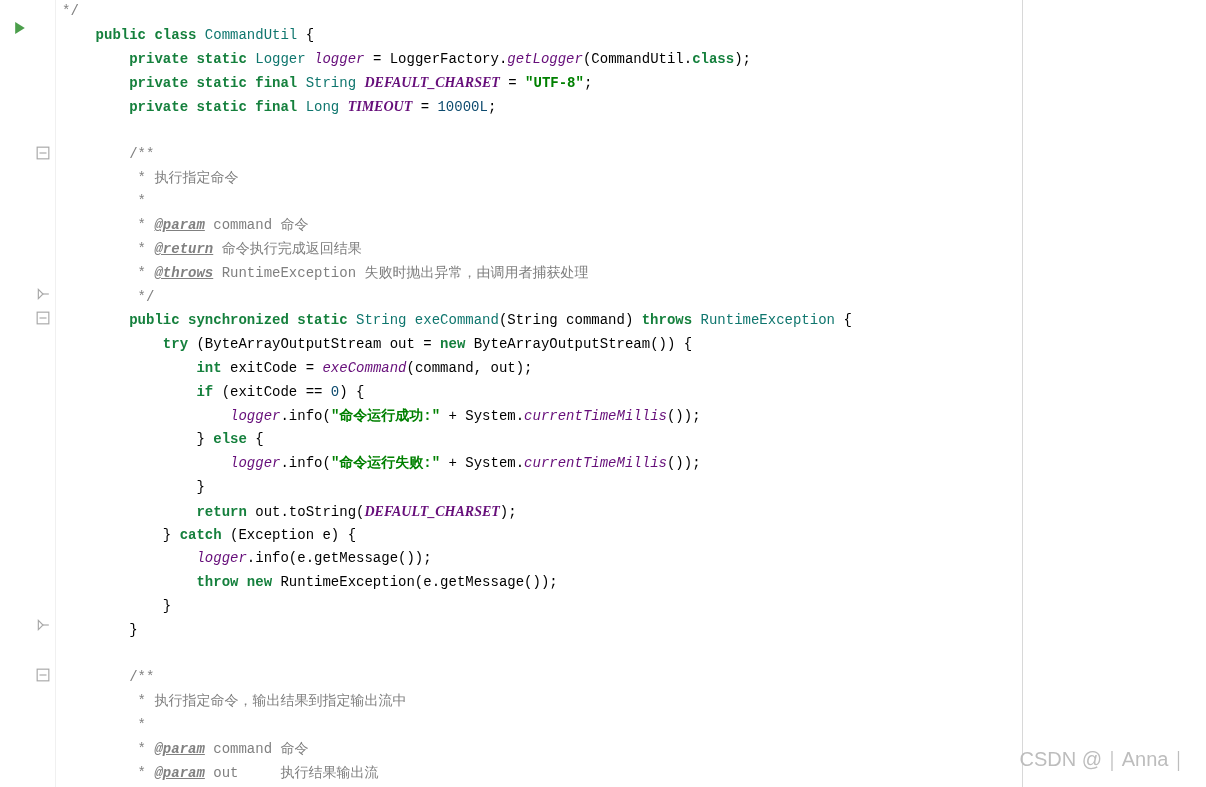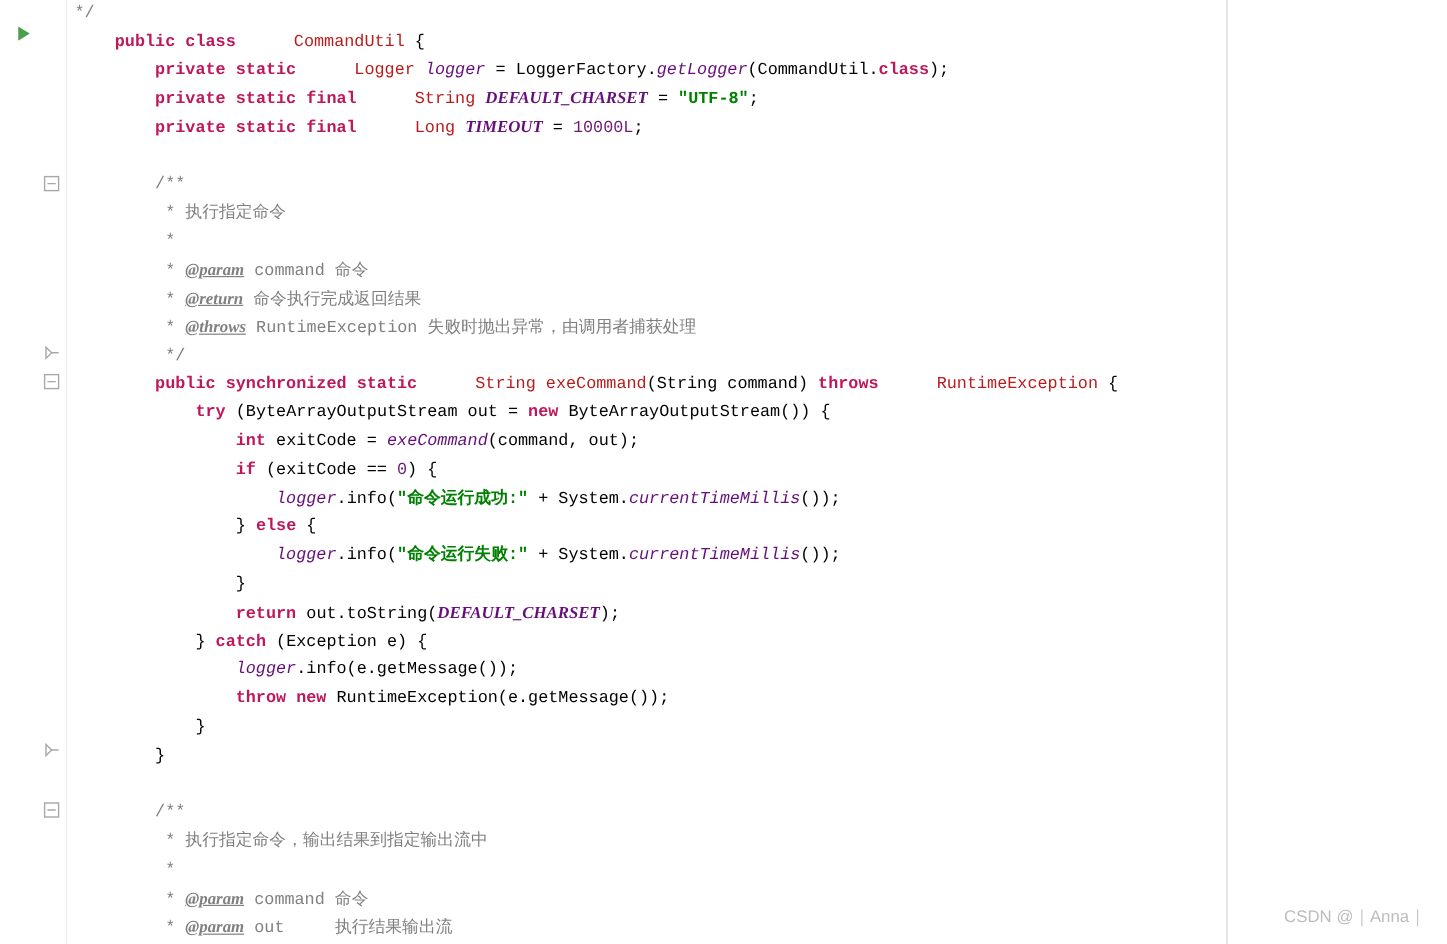--- a/index.html
+++ b/index.html
@@ -2,31 +2,31 @@
 <html><head>
 <meta charset="utf-8">
 <style>
 * { margin:0; padding:0; box-sizing:border-box; }
 body { font-family: "Consolas","Courier New",monospace; font-size:14px; background:#fff; color:#000; width:1206px; height:787px; overflow:hidden; position:relative; }
 .editor { display:flex; height:100%; }
 .gutter { width:56px; background:#fff; border-right:1px solid #f0f0f0; position:relative; flex-shrink:0; }
 .marker { position:absolute; left:36px; width:14px; height:14px; }
 .code-area { flex:1; padding:0 0 0 6px; line-height:23.8px; white-space:pre; position:relative; }
 .line { height:23.8px; }
-.kw { color:#be185d; font-weight:bold; }
-.id { color:#b91c1c;margin-left:40px; }
+.kw { color:#15803d; font-weight:bold; }
+.id { color:#0f766e; }
 .si { color:#660e7a; font-style:italic; }
 .sib { color:#660e7a; font-style:italic; font-weight:bold;font-family:Liberation Serif, serif; }
 .str { color:#008000; font-weight:bold; }
-.num { color:#701a75;text-align:right; }
+.num { color:#0c4a6e;text-align:right; }
 .cmt { color:#808080; }
-.tag { color:#808080; font-weight:bold; text-decoration:underline; font-style:italic;font-family:Liberation Serif, serif; }
+.tag { color:#808080; font-weight:bold; text-decoration:underline; font-style:italic; }
 .pit { color:#808080; }
 .p { color:#000; }
-.watermark { position:absolute; right:18px; bottom:14px; color:#bdbdbd; font-family:Arial,sans-serif; font-size:14px; }
+.watermark { position:absolute; right:18px; bottom:14px; color:#bdbdbd; font-family:Arial,sans-serif; font-size:20px; }
 .right-border { position:absolute; left:1022px; top:0; bottom:0; border-left:1px solid #d8d8d8; }
 </style>
 </head>
 <body>
 
 <div class="editor">
   <div class="gutter">
       <div class="marker" style="top: 22px; left: 14px;"><svg viewBox="0 0 10 10" width="12" height="12">
           <path d="M1 0 L9 5 L1 10 Z" fill="#4b9e4b"></path>
         </svg></div>

